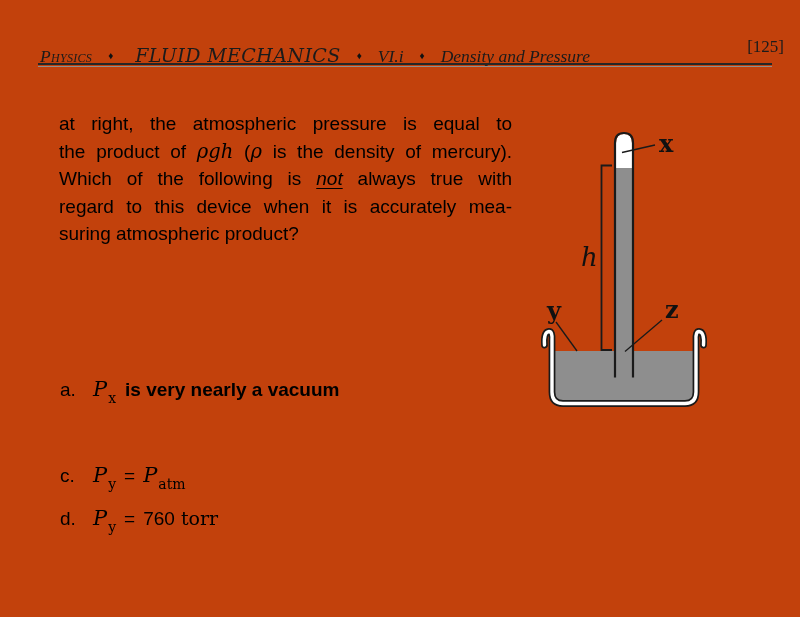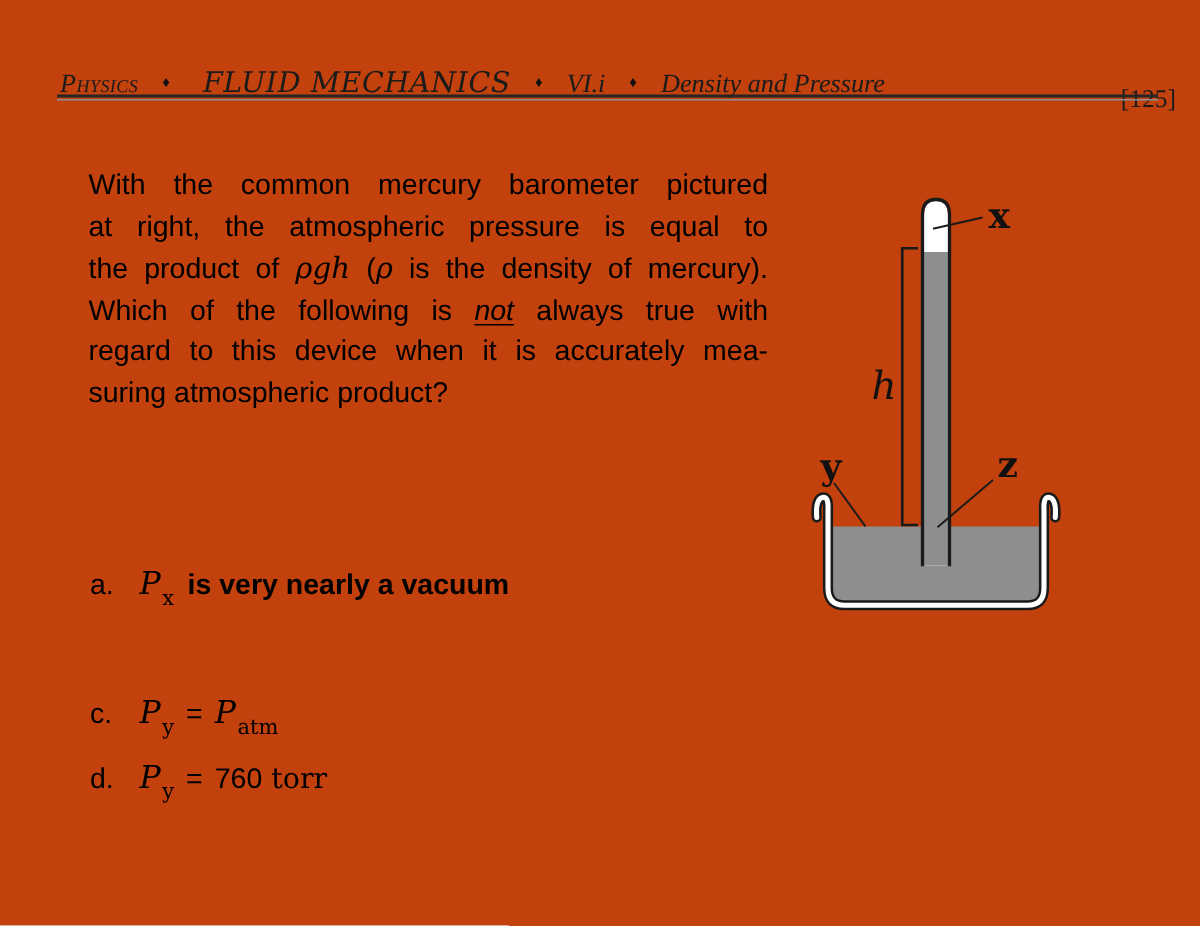--- a/index.html
+++ b/index.html
@@ -5,21 +5,21 @@
   html,body{margin:0;padding:0;background:#ffffff;}
   .page{position:relative;width:800px;height:617px;background:#c2410c;overflow:hidden;
         font-family:"Liberation Sans",sans-serif;color:#000;padding-left:12px;}
 
   
   .hdr{position:absolute;left:40px;top:44px;display:flex;align-items:baseline;gap:16px;
        font-family:"Liberation Serif",serif;font-style:italic;font-size:17.5px;color:#1b1b1b;}
   .hdr .subject{font-variant:small-caps;letter-spacing:.3px;}
   .hdr .unit{letter-spacing:.4px;text-align:right;}
   .diamond{font-style:normal;font-size:10px;position:relative;top:-3px;color:#111;}
-  .pagenum{position:absolute;right:28px;top:56px;font-family:"Liberation Serif",serif;
+  .pagenum{position:absolute;right:28px;top:37px;font-family:"Liberation Serif",serif;
            font-size:17px;color:#1b1b1b;}
   .rule{position:absolute;left:38px;top:63px;width:734px;height:4px;box-sizing:border-box;
         border-top:2px solid #262626;border-bottom:1px solid #8f8f8f;}
 
   
   .q{position:absolute;left:59px;top:110px;width:453px;font-size:19px;line-height:27.6px;}
   .qline.just{text-align:justify;text-align-last:justify;}
   .math{font-family:"DejaVu Serif",serif;font-style:italic;font-size:19.5px;}
   .notword{font-style:italic;text-decoration:underline;text-underline-offset:3px;}
 
@@ -48,21 +48,20 @@
     <span class="unit">FLUID MECHANICS</span>
     <span class="diamond">♦</span>
     <span class="section">VI.i</span>
     <span class="diamond">♦</span>
     <span class="topic">Density and Pressure</span>
   </div>
   <div class="pagenum">[125]</div>
   <div class="rule"></div>
 
   <div class="q">
-    <div class="qline just">With the common mercury barometer pictured</div>
     <div class="qline just">at right, the atmospheric pressure is equal to</div>
     <div class="qline just"><span>the product of </span><span class="math">ρgh</span><span> (</span><span class="math">ρ</span><span> is the density of mercury).</span></div>
     <div class="qline just"><span>Which of the following is </span><span class="notword">not</span><span> always true with</span></div>
     <div class="qline just">regard to this device when it is accurately mea-</div>
     <div class="qline">suring atmospheric product?</div>
   </div>
 
   <div class="choice" style="top:376px;">
     <span class="letter">a.</span><span class="pvar">P</span><span class="psub">x</span><span class="atext">is very nearly a vacuum</span>
   </div>

